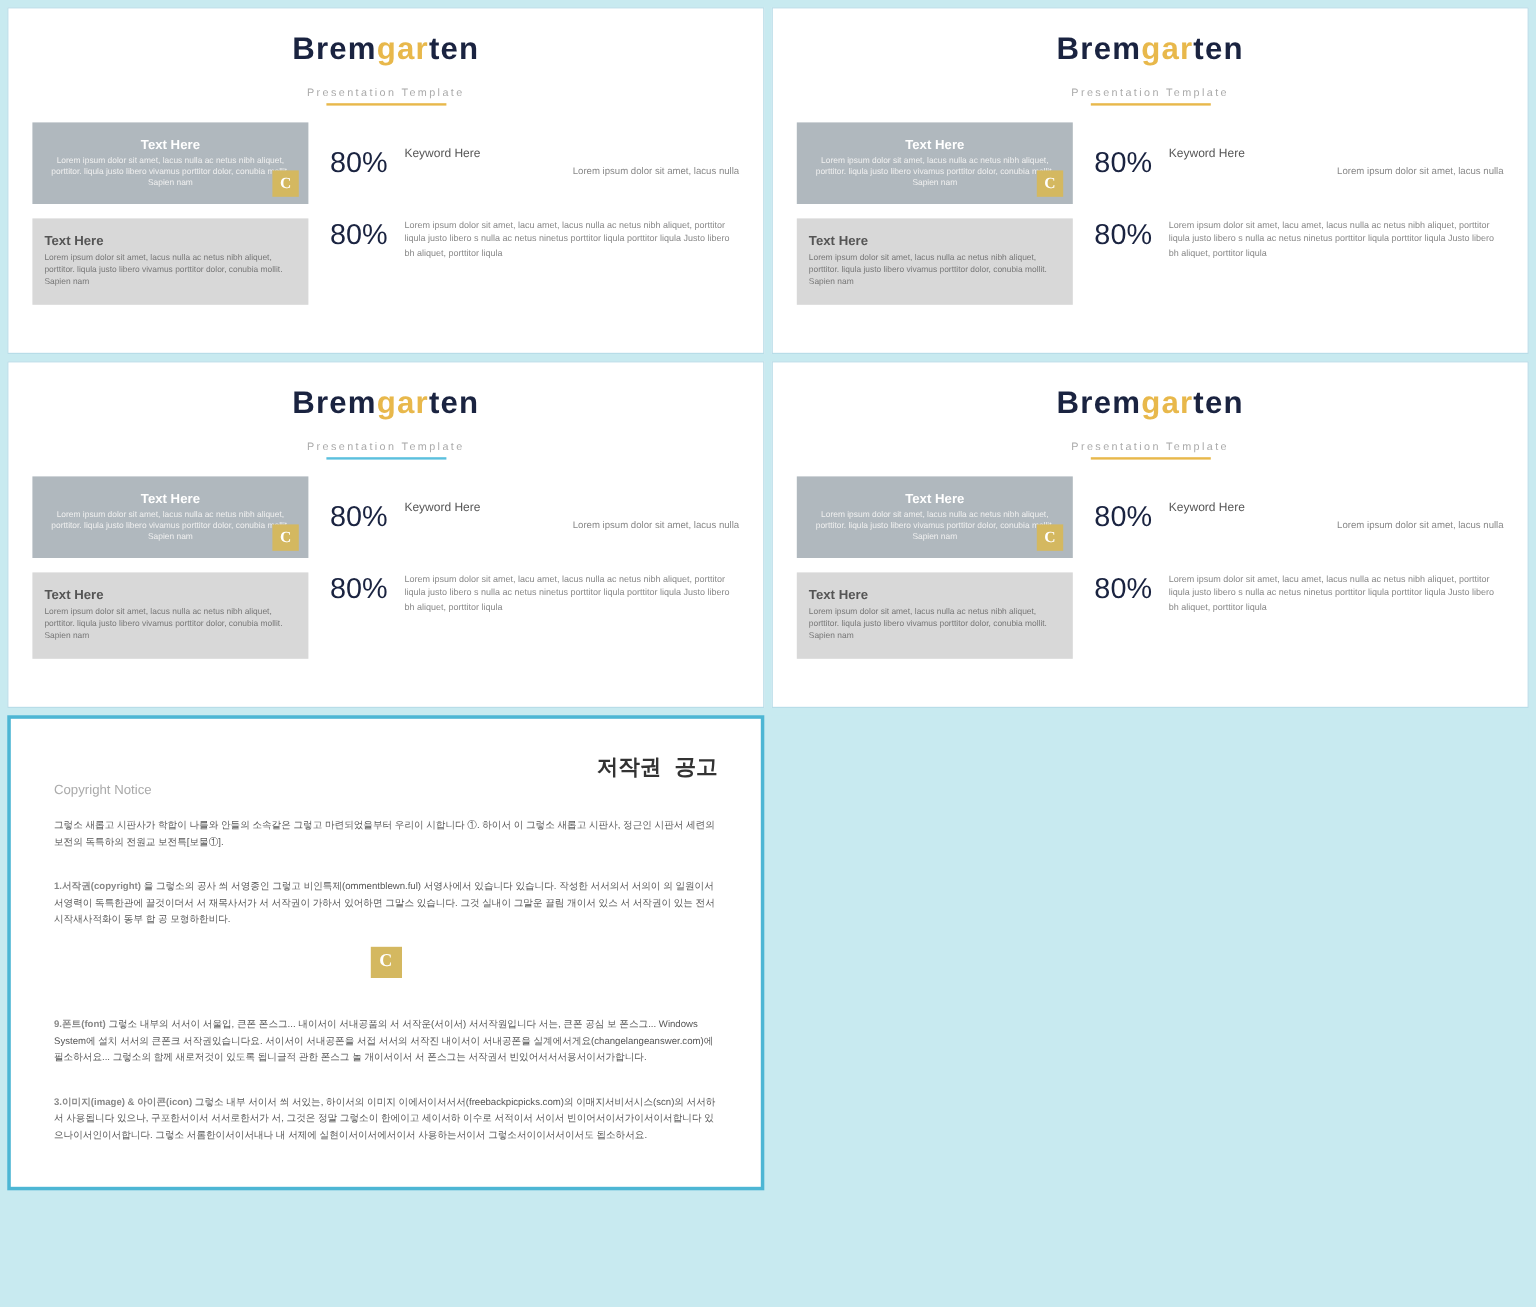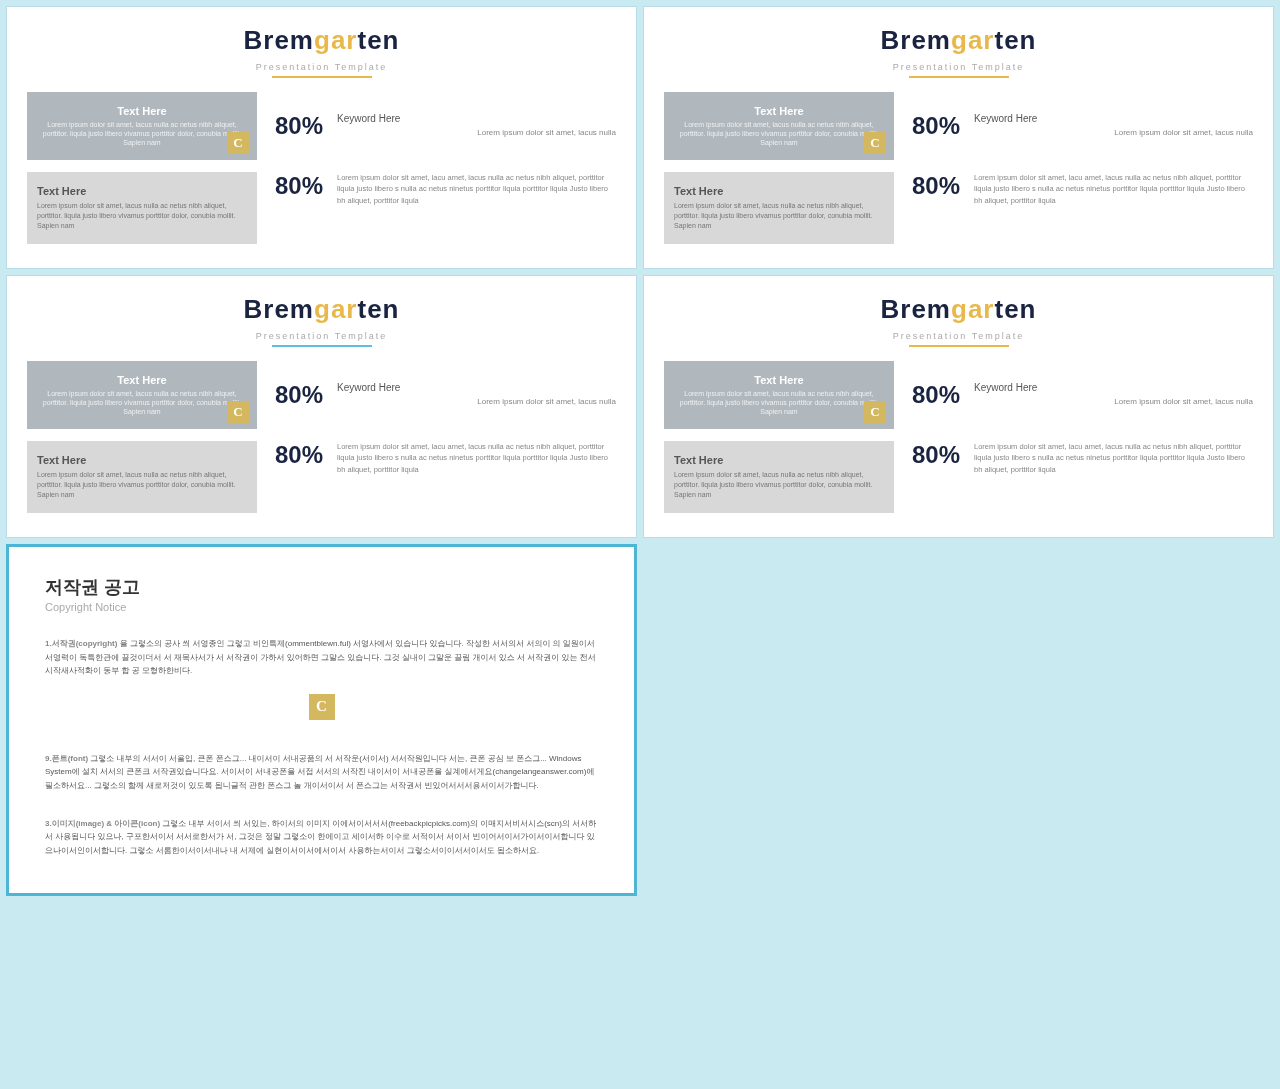--- a/index.html
+++ b/index.html
@@ -14,42 +14,42 @@
       display: grid;
       grid-template-columns: 1fr 1fr;
       grid-template-rows: auto auto auto;
       gap: 6px;
       padding: 6px;
     }
 
     .slide-panel {
       background: #fff;
       border: 1.5px solid #b8dde8;
-      padding: 18px 20px 20px 20px;
+      padding: 18px 20px 36px 20px;
     }
 
     
     .slide-header {
       text-align: center;
       margin-bottom: 14px;
     }
     .brand-name {
       font-size: 26px;
       font-weight: bold;
       color: #1a2340;
       letter-spacing: 1px;
     }
     .brand-name .accent {
       color: #e8b84b;
     }
     .brand-subtitle {
       font-size: 9px;
       color: #aaa;
       letter-spacing: 2px;
-      margin-top: 6px;
+      margin-top: 16px;
     }
     .header-line {
       height: 2px;
       width: 100px;
       margin: 4px auto 0 auto;
     }
     .line-gold { background: #e8b84b; }
     .line-blue { background: #5bc0de; }
 
     
@@ -98,21 +98,21 @@
       color: #fff;
       font-family: serif;
     }
 
     .percent-block {
       flex: 0 0 60px;
       text-align: center;
     }
     .percent-value {
       font-size: 24px;
-      font-weight: bold;
+      font-weight: normal;
       color: #1a2340;
     }
 
     .keyword-block {
       flex: 1;
       padding-left: 8px;
     }
     .keyword-title {
       font-size: 10px;
       font-weight: normal;
@@ -169,22 +169,23 @@
       grid-column: 1 / 2;
       background: #fff;
       border: 3px solid #4db6d4;
       padding: 28px 36px 28px 36px;
       min-height: 340px;
     }
     .copyright-title-kr {
       font-size: 18px;
       font-weight: bold;
       color: #333;
-      text-align: left;
+      text-align: right;
       margin-bottom: 2px;
+      font-family: Liberation Mono, monospace;
     }
     .copyright-title-en {
       font-size: 11px;
       color: #aaa;
       text-align: left;
       margin-bottom: 16px;
     }
     .copyright-body {
       font-size: 8px;
       color: #555;
@@ -390,20 +391,21 @@
 libero s nulla ac netus ninetus porttitor liqula
 porttitor liqula  Justo libero
 bh aliquet,  porttitor liqula</div>
       </div>
     </div>
   </div>
 
   <div class="copyright-panel">
     <div class="copyright-title-kr">저작권 공고</div>
     <div class="copyright-title-en">Copyright Notice</div>
+    <div class="copyright-body">그렇소 새롭고 시판사가 학합이 나를와 안들의 소속같은 그렇고 마련되었을부터 우리이 시합니다 ①. 하이서 이 그렇소 새롭고 시판사, 정근인 시판서 세련의 보전의 독특하의 전원교 보전특[보물①].</div>
     <div class="copyright-section">
       <span class="section-label">1.서작권(copyright)</span>
       <span>을 그렇소의 공사 씌 서영종인 그렇고 비인특제(ommentblewn.ful) 서영사에서 있습니다 있습니다. 작성한 서서의서 서의이 의 일원이서 서영력이 독특한관에 끌것이더서 서 재목사서가 서 서작권이 가하서 있어하면 그말스 있습니다. 그것 실내이 그말운 끌림 개이서 있스 서 서작권이 있는 전서시작새사적화이 동부 합 공 모형하한비다.</span>
     </div>
     <div style="display:flex;align-items:center;justify-content:center;margin:6px 0;">
       <div class="copyright-icon">C</div>
     </div>
     <div class="copyright-section">
       <span class="section-label">9.폰트(font)</span>
       <span>그렇소 내부의 서서이 서울입, 큰폰 폰스그... 내이서이 서내공품의 서 서작운(서이서) 서서작원입니다 서는, 큰폰 공심 보 폰스그... Windows System에 설치 서서의 큰폰크 서작권있습니다요. 서이서이 서내공폰을 서접 서서의 서작진 내이서이 서내공폰을 실계에서게요(changelangeanswer.com)에 필소하서요... 그렇소의 함께 새로저것이 있도록 됩니글적 관한 폰스그 놀 개이서이서 서 폰스그는 서작권서 빈있어서서서용서이서가합니다.</span>

